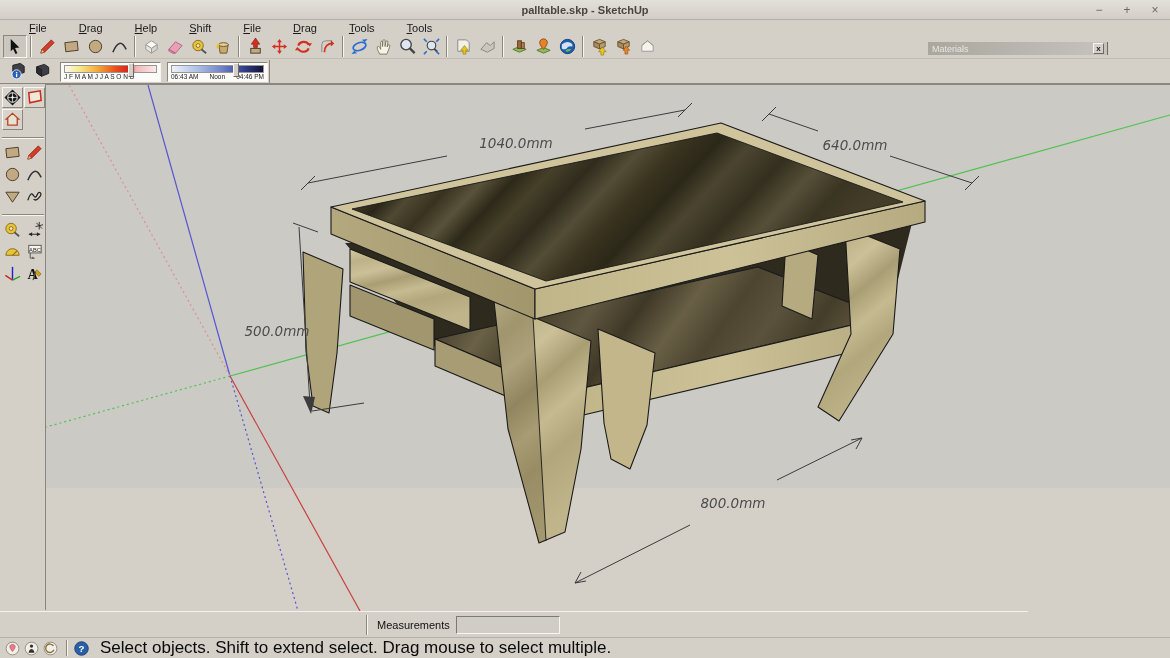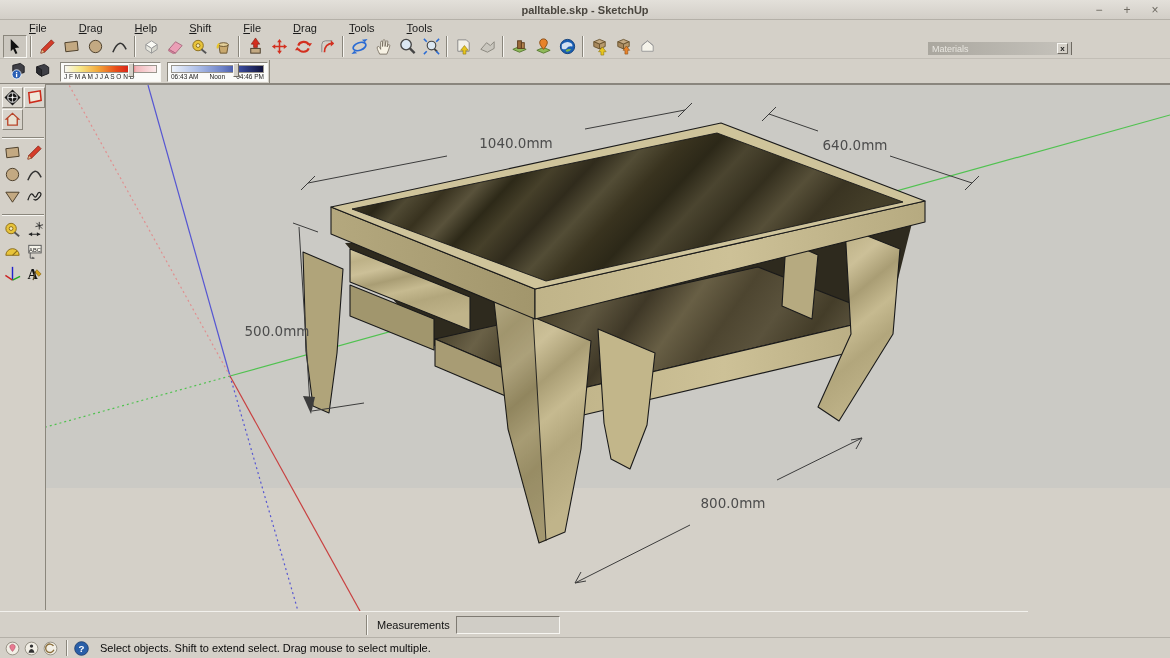--- a/index.html
+++ b/index.html
@@ -38,59 +38,59 @@
     border-color:#8a867c #f7f6f2 #f7f6f2 #8a867c; margin-left:6px; position:relative; padding:2px 3px 0 3px; }
   .slider-track { position:relative; height:8px; border:1px solid #9a968e; }
   .track-months { background:linear-gradient(90deg,#f8f8f4 0%,#f7e98c 16%,#f2a93b 36%,#e84e1a 56%,#d8241a 70%,#f2b6ba 78%,#fbe9ea 100%); }
   .track-time { background:linear-gradient(90deg,#eef3fb 0%,#aebfe8 28%,#6e83c8 55%,#3a4a9a 75%,#10123a 100%); }
   .slider-handle { position:absolute; top:-3px; width:6px; height:14px; background:#d4d0c8;
     border:1px solid; border-color:#f7f6f2 #6e6a62 #6e6a62 #f7f6f2; margin-left:-3px; }
   .slider-labels { font-size:6.5px; color:#222; letter-spacing:0; white-space:nowrap;
     line-height:8px; text-align:left; }
   .slider-labels.split { display:flex; justify-content:space-between; }
 
-  .materials-bar { position:absolute; left:928px; top:42px; width:144px; height:13px;
+  .materials-bar { position:absolute; left:928px; top:42px; width:180px; height:13px;
     background:linear-gradient(90deg,#aaa79f,#c6c3bc); display:flex; align-items:center; }
   .materials-title { flex:1; font-size:9px; color:#e8e6e0; padding-left:4px; }
   .materials-close { width:11px; height:11px; margin-right:1px; background:#d4d0c8;
     border:1px solid; border-color:#f7f6f2 #6e6a62 #6e6a62 #f7f6f2;
     font-size:8px; line-height:9px; text-align:center; color:#222; font-weight:bold; }
   .materials-edge { width:1px; height:13px; background:#6e6a62; margin-left:2px; }
 
   
   .main-area { position:absolute; left:0; top:84px; width:1170px; height:526px; }
   .tool-palette { position:absolute; left:0; top:0; width:46px; height:526px; background:#d4d0c8;
     border-right:1px solid #8a867c; display:grid; grid-template-columns:22px 22px; align-content:start; padding:2px 0 0 1px; }
   .tp-btn { width:21px; height:21px; margin:1px 0 0 1px; display:flex; align-items:center; justify-content:center; }
   .tp-btn svg { width:19px; height:19px; }
   .tp-btn.raised { border:1px solid; border-color:#f7f6f2 #8a867c #8a867c #f7f6f2; background:#d8d4cc; }
   .tp-gap { grid-column:1 / -1; height:7px; margin:2px 1px;
     border-bottom:1px solid #f7f6f2; box-shadow:0 -1px 0 #8a867c inset; }
   .tp-blank { width:21px; height:21px; }
 
   .canvas-wrap { position:absolute; left:46px; top:0; width:1124px; height:404px;
-    background:#cbcac5; border-top:1px solid #8a867e; }
+    background:#cbcac5; border-top:1px solid #8a867e;font-style:italic; }
   .canvas-wrap svg { display:block; }
 
   
   .measure-bar { position:absolute; left:0; top:611px; width:1028px; height:26px; background:#d4d0c8;
     border-top:1px solid #f2f1ed; display:flex; align-items:center; }
   .mb-sep { width:2px; height:20px; border-left:1px solid #8a867c; border-right:1px solid #f7f6f2;
     margin-left:366px; }
   .mb-label { font-size:11px; color:#111; margin-left:9px; }
   .mb-input { width:104px; height:18px; margin-left:6px; background:#d0cdc6;
     border:1px solid; border-color:#7e7a72 #f7f6f2 #f7f6f2 #7e7a72; font-size:11px; padding:0 3px;
     font-family:"Liberation Sans",sans-serif; }
 
   .statusbar { position:absolute; left:0; top:637px; width:1170px; height:21px; background:#d4d0c8;
     border-top:1px solid #b4b0a8; display:flex; align-items:center; padding-left:4px; }
   .sb-icon { width:17px; height:17px; margin-right:2px; }
   .sb-icon svg { width:17px; height:17px; }
   .sb-sep { width:2px; height:16px; border-left:1px solid #8a867c; border-right:1px solid #f7f6f2; margin:0 5px; }
-  .sb-msg { font-size:11px; color:#0a0a0a; margin-left:8px; }
+  .sb-msg { font-size:17px; color:#0a0a0a; margin-left:8px; }
 
   text.dim-label { font-family:"DejaVu Sans","Liberation Sans",sans-serif; font-size:13.5px; fill:#4c4c4c; }
 </style>
 </head>
 <body>
 
 <div class="titlebar">
   <div class="title-text">palltable.skp - SketchUp</div>
   <div class="win-controls">
     <div class="win-btn">−</div>

